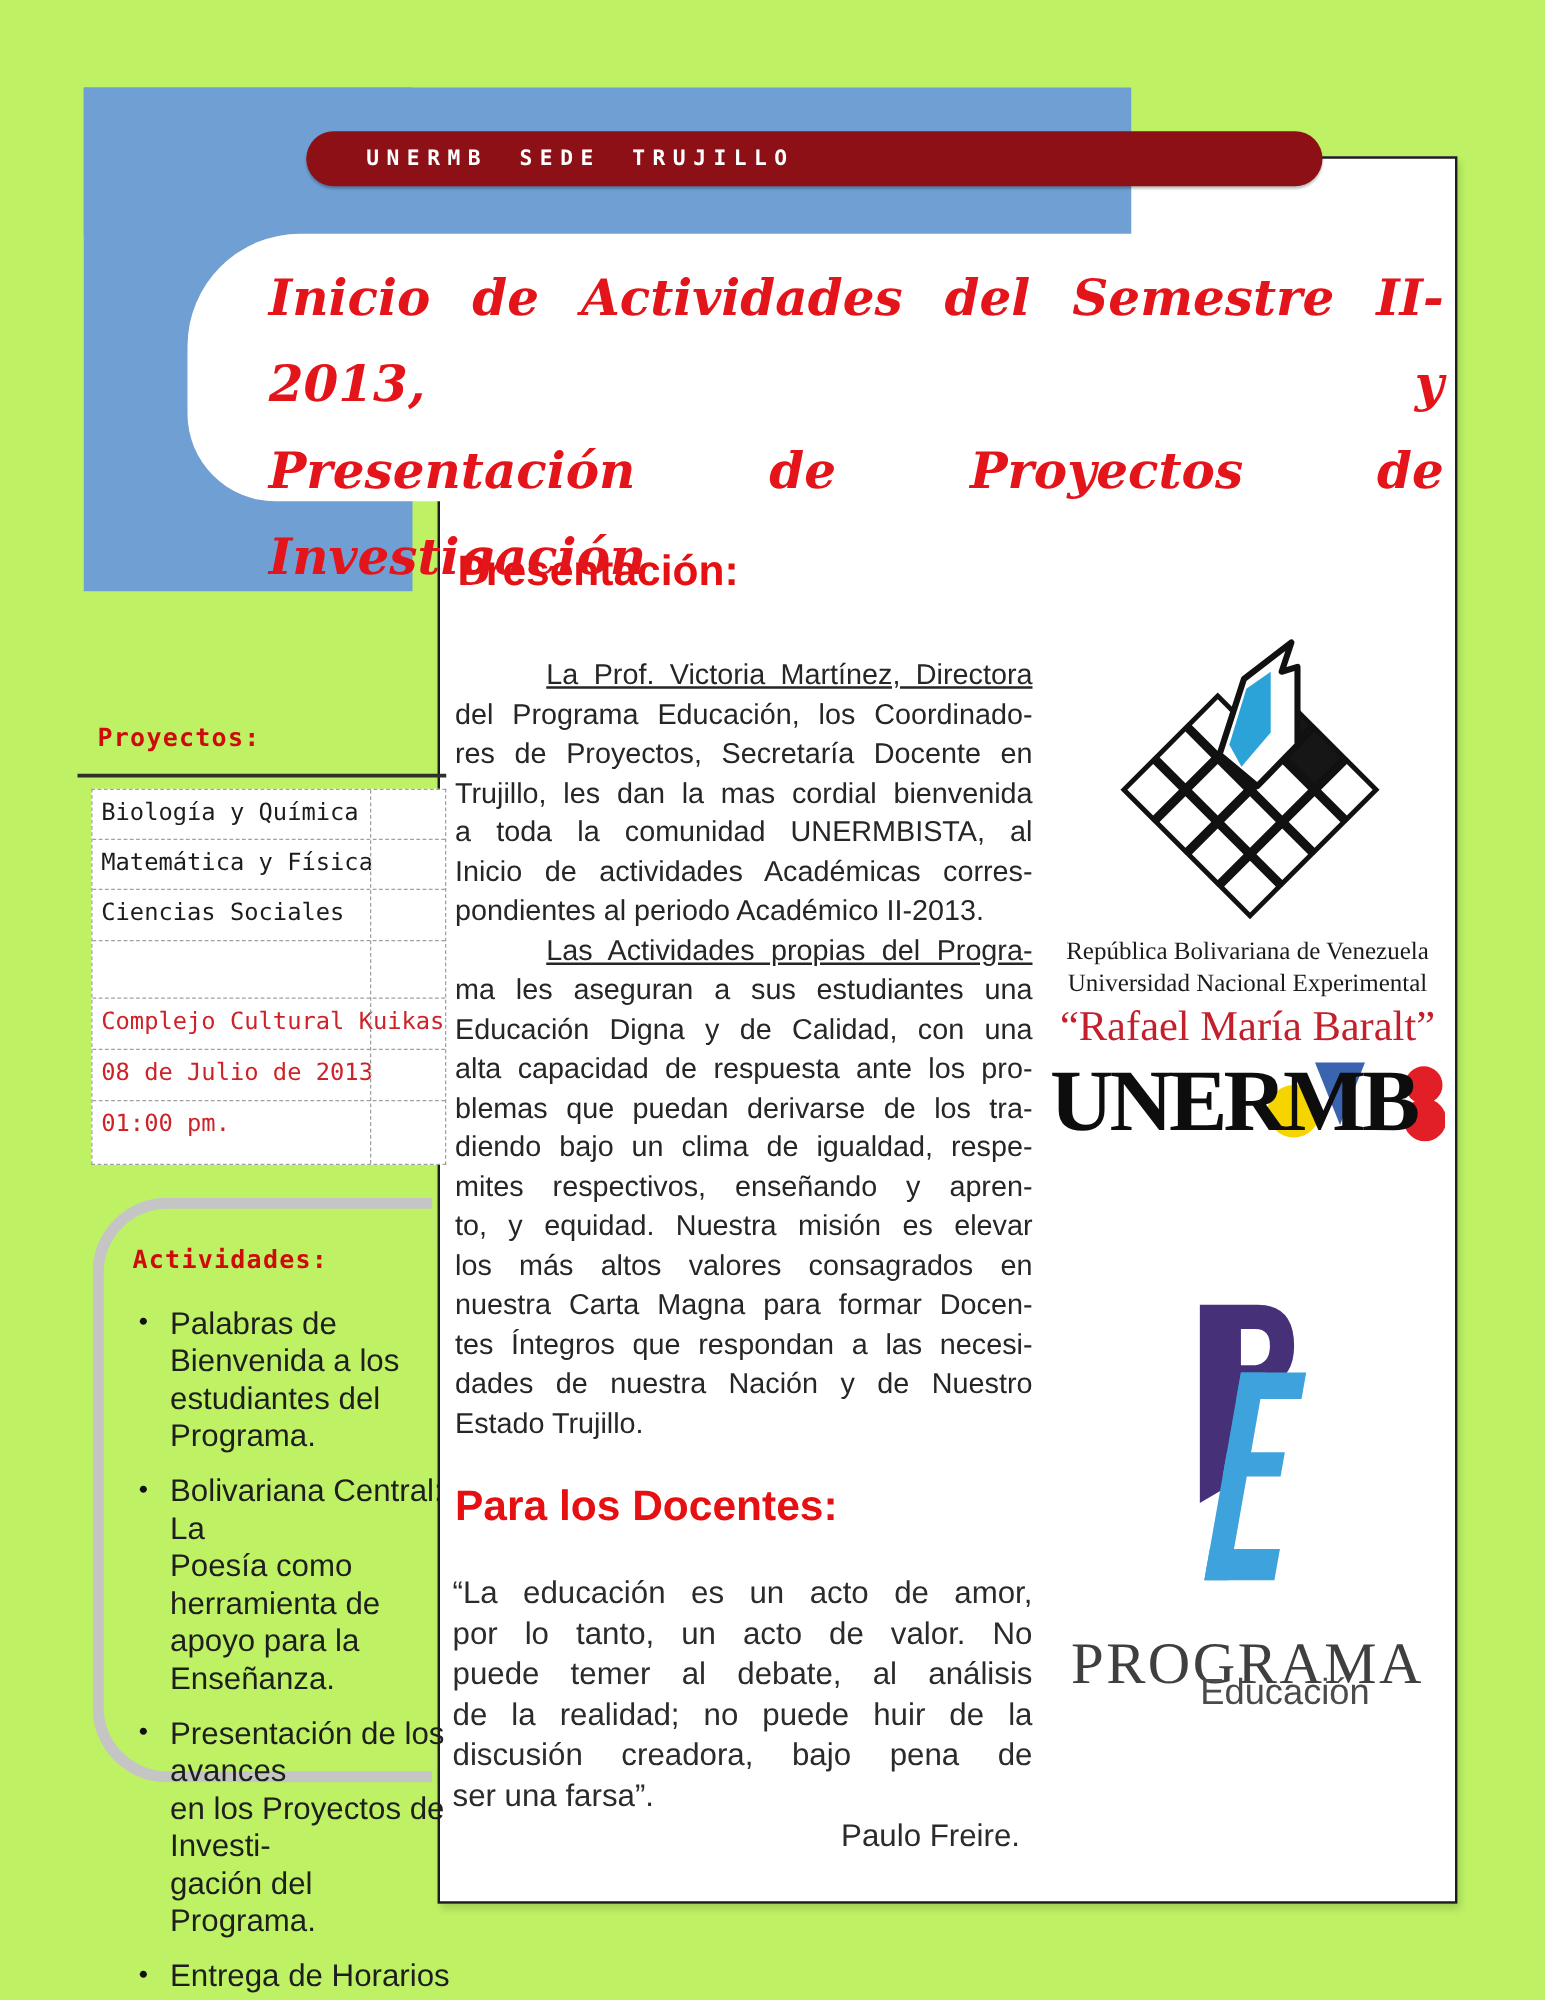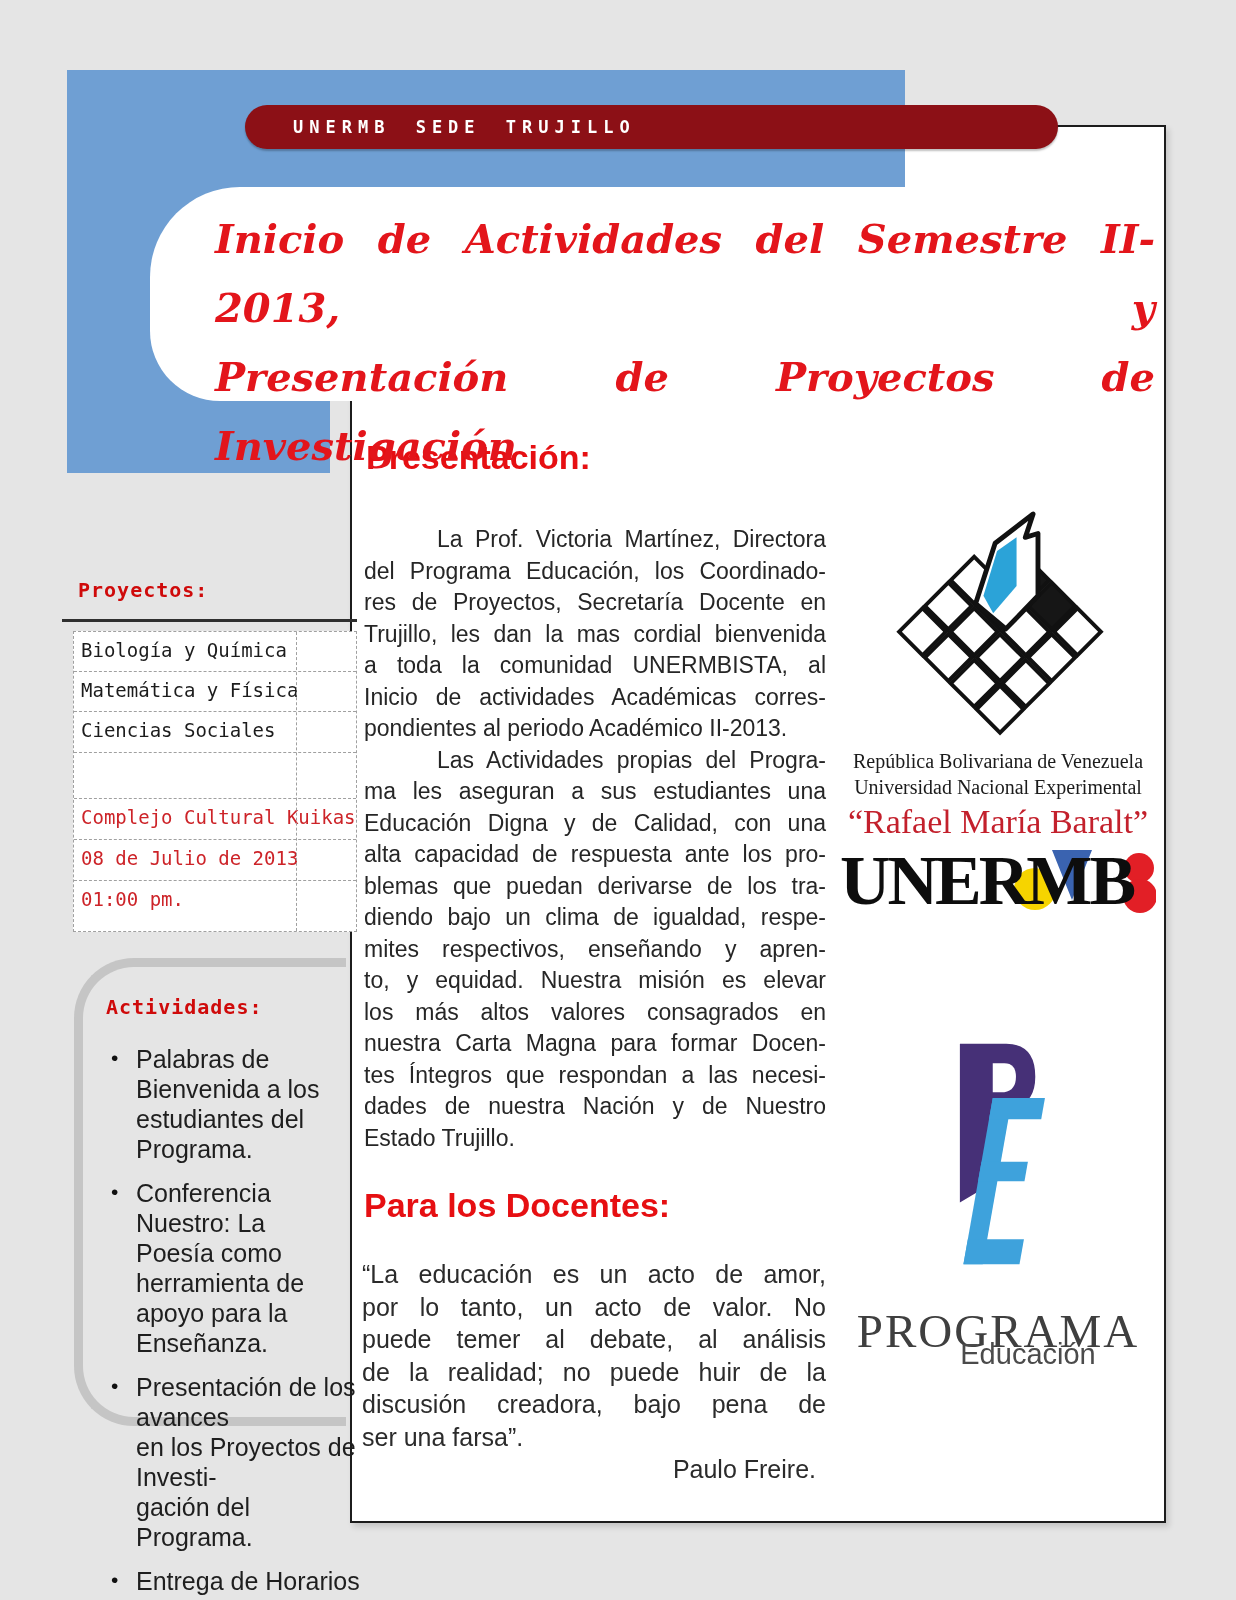--- a/index.html
+++ b/index.html
@@ -1,16 +1,16 @@
 <!DOCTYPE html>
 <html><head>
 <meta charset="utf-8">
 <style>
   html,body{margin:0;padding:0;background:#ffffff;}
-  #page{position:relative;width:1236px;height:1600px;background:#e5e5e5;overflow:hidden;
+  #page{position:relative;width:1236px;height:1600px;background:#bef264;overflow:hidden;
         font-family:"Liberation Sans",sans-serif;}
 
   
   .content-box{position:absolute;left:350px;top:125px;width:816px;height:1398px;
      background:#fff;border:2px solid #1c1c1c;z-index:1;box-shadow:3px 4px 6px rgba(0,0,0,.14);box-sizing:border-box;}
   .blue-a{position:absolute;left:67px;top:70px;width:838px;height:119px;background:#6f9fd3;z-index:3;}
   .blue-b{position:absolute;left:67px;top:70px;width:263px;height:403px;background:#6f9fd3;z-index:3;}
   .white-shape{position:absolute;left:150px;top:187px;width:1014px;height:214px;background:#fff;
      border-radius:90px 0 0 70px;z-index:4;}
   .banner-pill{position:absolute;left:245px;top:105px;width:813px;height:44px;background:#8c1016;
@@ -48,21 +48,21 @@
   .act-list li::before{content:"•";position:absolute;left:3px;top:-1px;font-size:21px;color:#111;}
 
   
   .h-red{position:absolute;color:#e60f12;font-weight:bold;font-size:34px;z-index:2;letter-spacing:0;}
   .h-pres{left:366px;top:438px;}
   .h-doc{left:364px;top:1186px;}
   .bodytext{position:absolute;left:364px;top:524px;width:462px;z-index:2;
      font-size:23px;line-height:31.5px;color:#262626;}
   .jus .ln{text-align:justify;text-align-last:justify;}
   .jus .ln.last{text-align-last:left;}
-  .indent-first .ln:first-child{text-indent:73px;}
+  .indent-first .ln:first-child{text-indent:73px;text-decoration:underline;}
   .p2{position:relative;}
   .quote{position:absolute;left:362px;top:1258px;width:464px;z-index:2;
      font-size:25px;line-height:32.5px;color:#2b2b2b;}
   .quote-author{position:absolute;left:364px;top:1455px;width:452px;z-index:2;
      font-size:25px;color:#2b2b2b;text-align:right;padding-right:12px;}
   .diamond-svg{position:absolute;left:888px;top:500px;z-index:2;}
   .rep-line{position:absolute;left:830px;width:336px;text-align:center;z-index:2;
      font-family:"Liberation Serif",serif;font-size:20px;color:#1b1b1b;}
   .rep1{top:750px;} .rep2{top:776px;}
   .baralt{position:absolute;left:830px;top:803px;width:336px;text-align:center;z-index:2;
@@ -107,21 +107,21 @@
     </div>
 
   <div class="gray-frame"></div>
   <div class="act-heading">Actividades:</div>
   <ul class="act-list">
       <li>
         <div>Palabras de Bienvenida a los</div>
         <div>estudiantes del Programa.</div>
       </li>
       <li>
-        <div>Conferencia Nuestro: La</div>
+        <div>Bolivariana Central: La</div>
         <div>Poesía como herramienta de</div>
         <div>apoyo para la Enseñanza.</div>
       </li>
       <li>
         <div>Presentación de los avances</div>
         <div>en los Proyectos de Investi-</div>
         <div>gación del Programa.</div>
       </li>
       <li>
         <div>Entrega de Horarios y Cons-</div>

